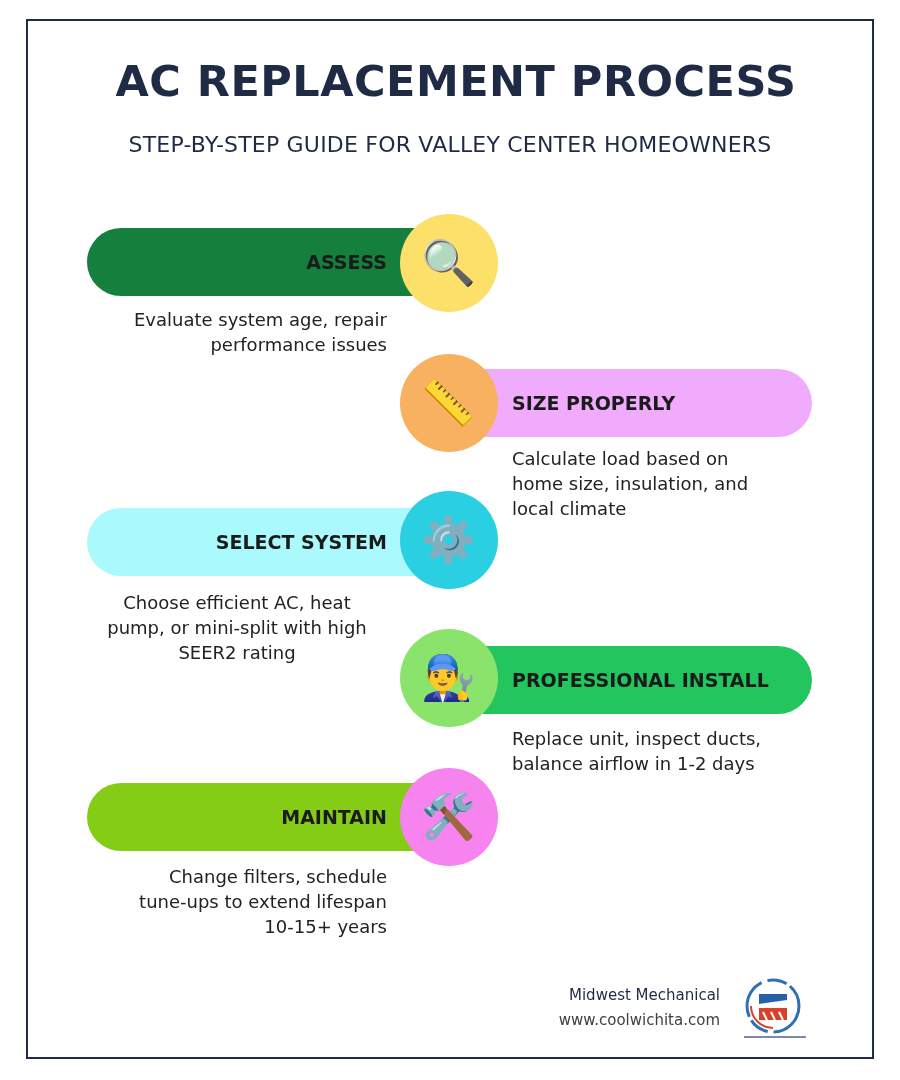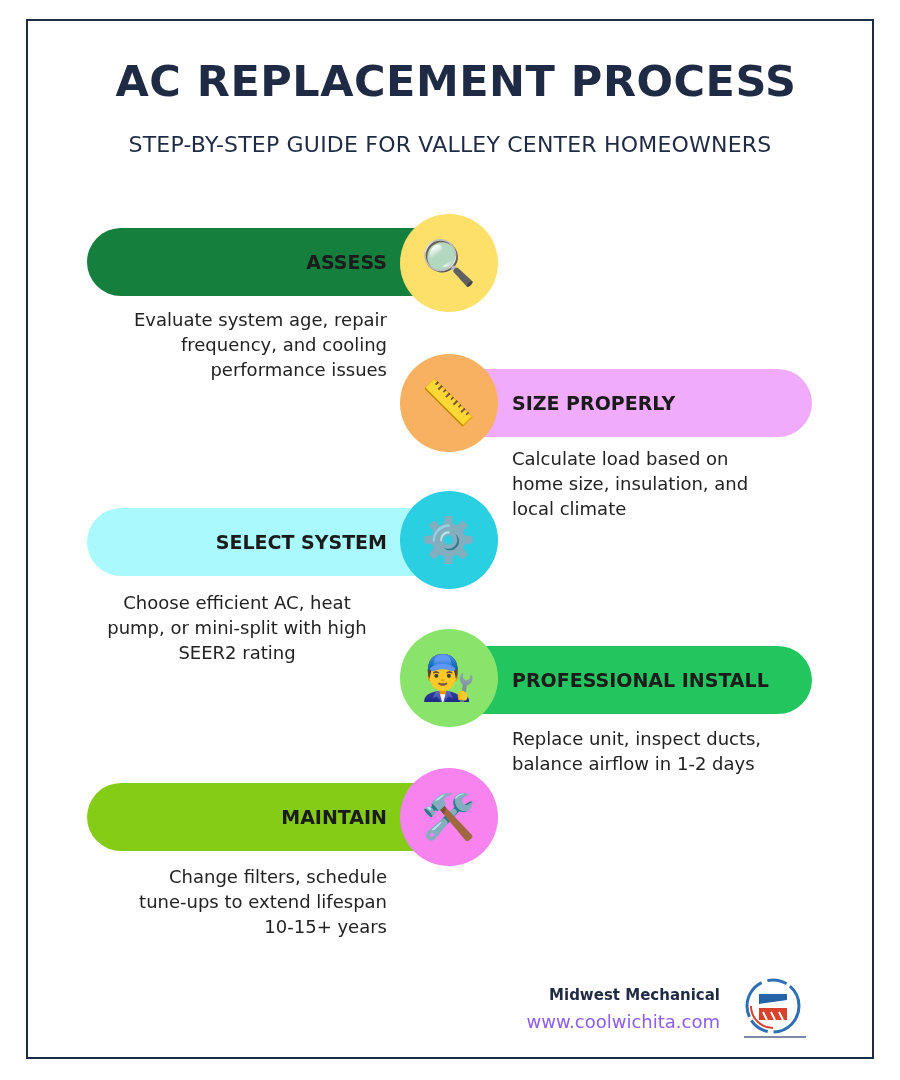--- a/index.html
+++ b/index.html
@@ -14,41 +14,40 @@
   .pill { position: absolute; height: 68px; border-radius: 34px; display: flex; align-items: center;
           font-weight: bold; font-size: 19px; color: #1b1b1b; box-sizing: border-box; }
   .pill.left { left: 87px; width: 370px; justify-content: flex-end; padding-right: 70px; }
   .pill.right { left: 440px; width: 372px; justify-content: flex-start; padding-left: 72px; }
   .circle { position: absolute; width: 98px; height: 98px; border-radius: 50%;
             display: flex; align-items: center; justify-content: center; font-size: 44px; }
   .desc { position: absolute; font-size: 18px; line-height: 25px; color: #222; }
   .desc.left { right: 513px; text-align: right; width: 300px; }
   .desc.right { left: 512px; text-align: left; width: 300px; }
   .desc span { display: block; white-space: nowrap; }
-  .footer-name { position: absolute; right: 180px; top: 986px; font-size: 15px; font-weight: bold; color: #1f2a44; }
-  .footer-url { position: absolute; right: 180px; top: 1011px; font-size: 18px; color: #8b5cf6; }
+  .footer-name { position: absolute; right: 180px; top: 986px; font-size: 15px; font-weight: normal; color: #1f2a44; }
+  .footer-url { position: absolute; right: 180px; top: 1011px; font-size: 15px; color: #404040; }
   .logo { position: absolute; left: 742px; top: 976px; width: 66px; height: 66px; }
 </style>
 </head>
 <body>
 
 <div class="frame"></div>
 
 <div class="title">AC REPLACEMENT PROCESS</div>
 <div class="subtitle">STEP-BY-STEP GUIDE FOR VALLEY CENTER HOMEOWNERS</div>
 
 <div class="pill left" style="top:228px; background:#15803d;">
   <span>ASSESS</span>
 </div>
 <div class="circle" style="left:400px; top:214px; background:#fde06a;">
   <span>🔍</span>
 </div>
 <div class="desc left" style="top:307px;">
   <span>Evaluate system age, repair</span>
-  <span>frequency, and cooling</span>
   <span>performance issues</span>
 </div>
 
 <div class="pill right" style="top:369px; background:#f0abfc;">
   <span>SIZE PROPERLY</span>
 </div>
 <div class="circle" style="left:400px; top:354px; background:#f8b061;">
   <span>📏</span>
 </div>
 <div class="desc right" style="top:446px;">

